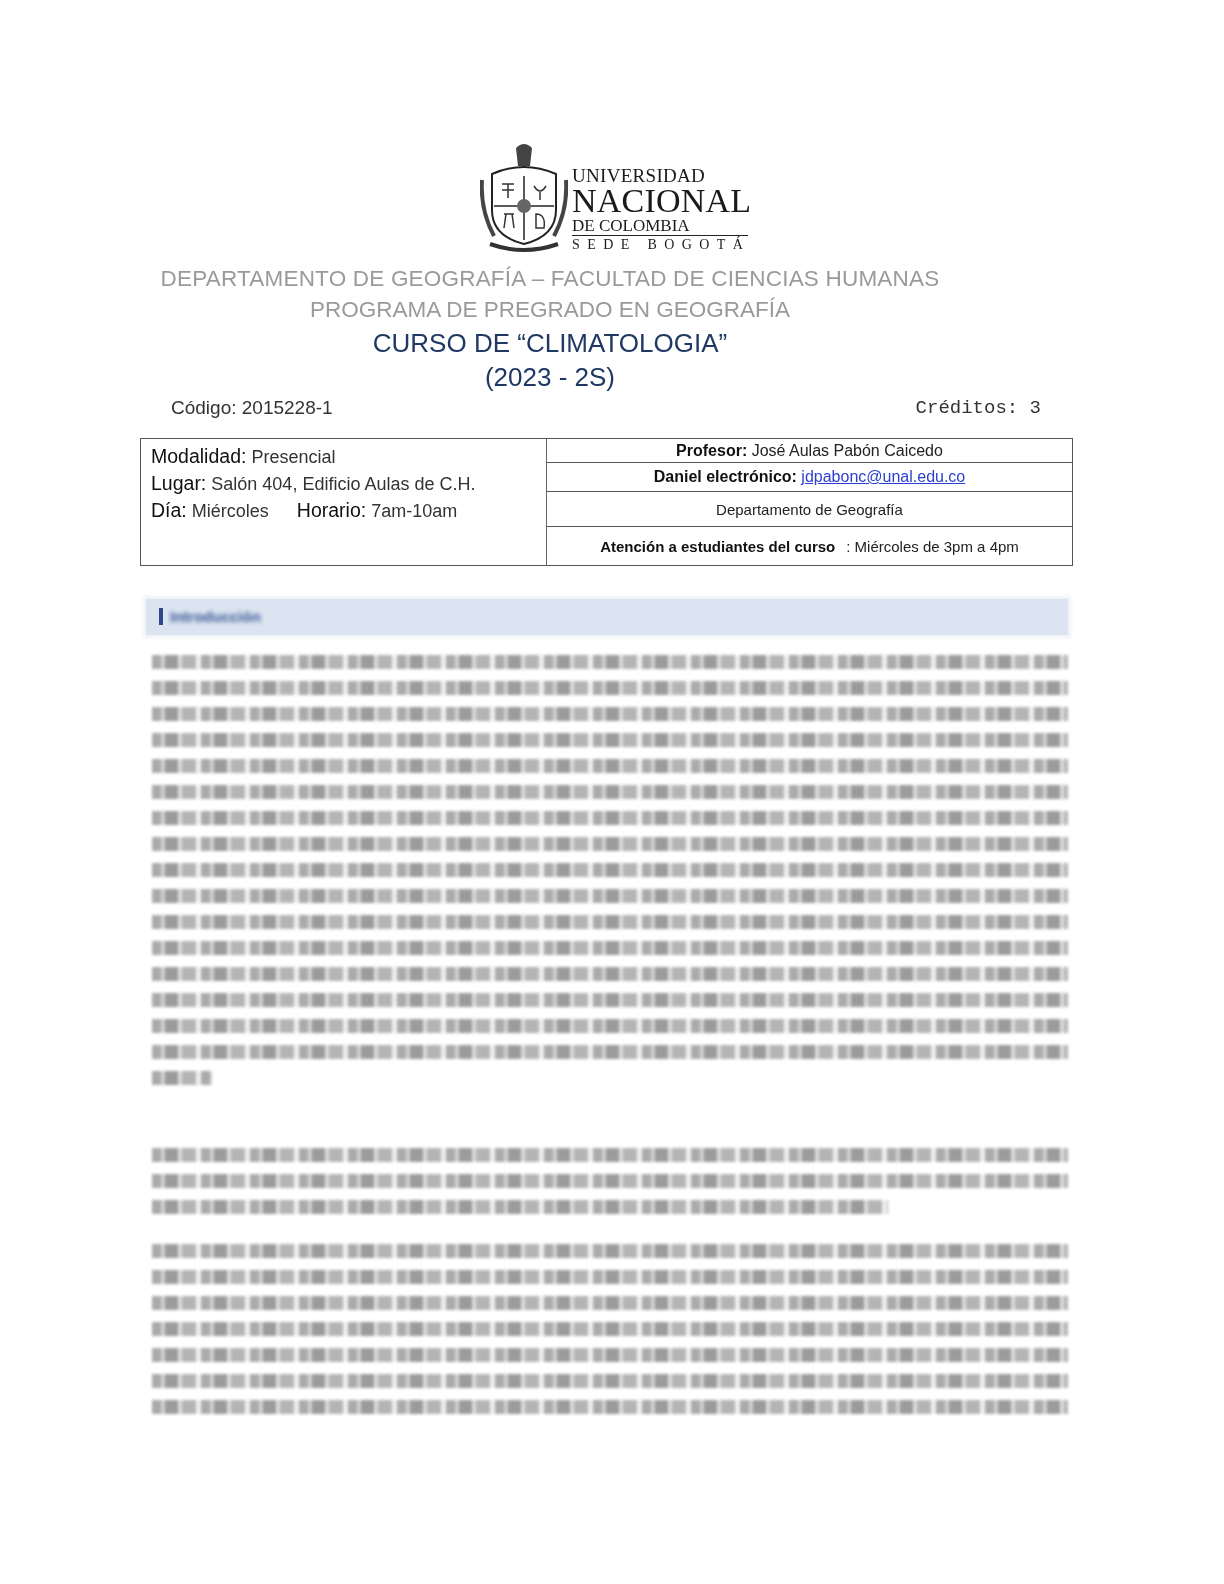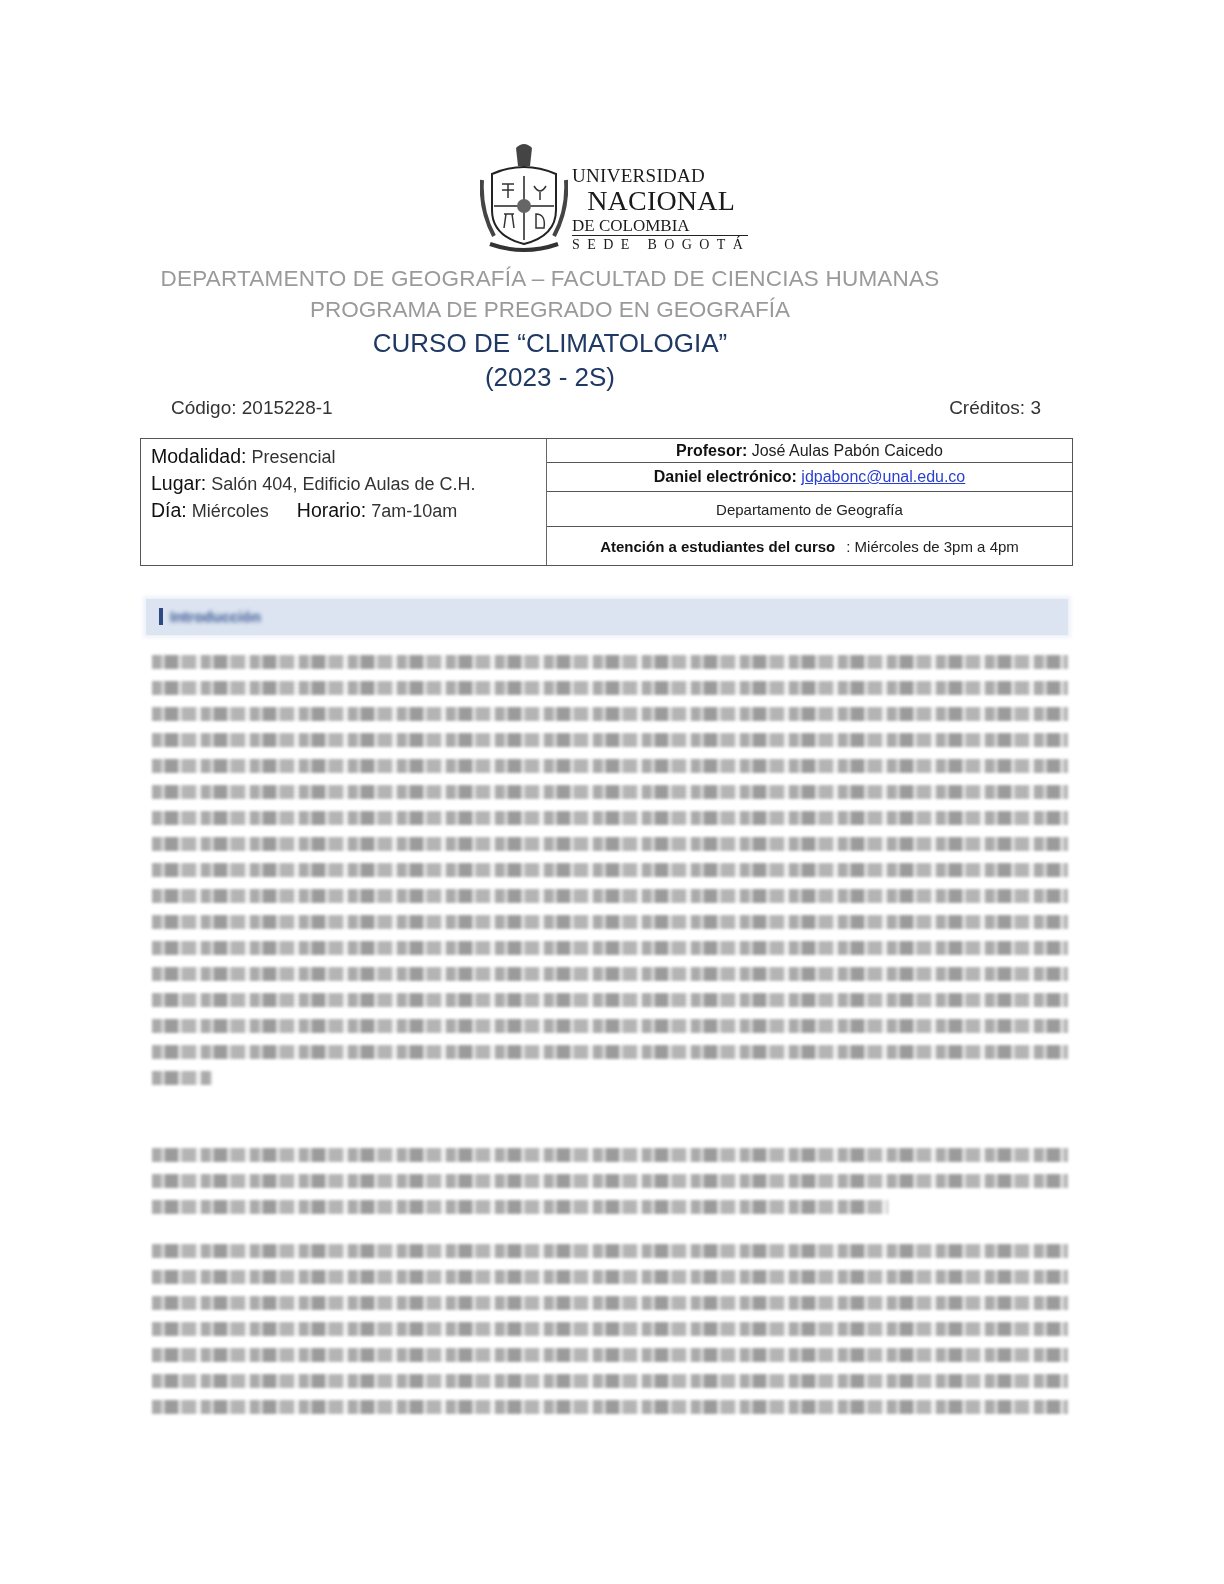--- a/index.html
+++ b/index.html
@@ -1,30 +1,30 @@
 <!DOCTYPE html>
 <html><head>
 <meta charset="utf-8">
 <style>
   html, body { margin: 0; padding: 0; background: #ffffff; }
   body { width: 1224px; height: 1584px; position: relative; overflow: hidden; font-family: "Liberation Sans", sans-serif; }
   .logo { position: absolute; left: 480px; top: 140px; width: 280px; height: 118px; }
   .logo .crest { position: absolute; left: 0; top: 0; width: 88px; height: 114px; }
   .logo .txt { position: absolute; left: 92px; top: 26px; font-family: "Liberation Serif", serif; color: #1a1a1a; }
   .logo .l1 { font-size: 19px; line-height: 19px; letter-spacing: 0.3px; }
-  .logo .l2 { font-size: 28px; line-height: 32px; letter-spacing: 0.2px; text-align: center; }
+  .logo .l2 { font-size: 34px; line-height: 32px; letter-spacing: 0.2px; text-align: center; }
   .logo .l3 { font-size: 17px; line-height: 17px; border-bottom: 1px solid #222; width: 176px; padding-bottom: 1px; }
   .logo .l4 { font-size: 14px; line-height: 18px; letter-spacing: 7.4px; }
   .hdr { position: absolute; left: 0; width: 1068px; text-align: center; padding-left: 16px; }
   .dept { top: 266px; font-size: 22.5px; color: #9a9a9a; letter-spacing: 0.2px; }
   .prog { top: 297px; font-size: 22.5px; color: #9a9a9a; }
   .course { top: 328px; font-size: 26px; color: #1f3864; }
   .term { top: 362px; font-size: 26px; color: #1f3864; }
   .codigo { position: absolute; left: 171px; top: 397px; font-size: 19px; color: #333; }
-  .creditos { position: absolute; right: 183px; top: 397px; font-size: 19px; color: #333; }
+  .creditos { position: absolute; right: 183px; top: 397px; font-size: 19px; color: #333; font-family: Liberation Mono, monospace; }
   .info-table { position: absolute; left: 140px; top: 438px; width: 933px; height: 128px; border: 1.5px solid #555; box-sizing: border-box; display: flex; }
   .left-cell { width: 406px; border-right: 1.5px solid #666; padding: 4px 10px; box-sizing: border-box; font-size: 18px; color: #333; line-height: 26px; }
   .left-cell .lbl { font-size: 19.5px; color: #111; }
   .right-cell { flex: 1; display: flex; flex-direction: column; }
   .rrow { text-align: center; font-size: 16px; color: #222; border-bottom: 1.5px solid #555; box-sizing: border-box; display: flex; align-items: center; justify-content: center; }
   .rrow:last-child { border-bottom: none; }
   .r1 { height: 24px; }
   .r2 { height: 29px; }
   .r3 { height: 35px; font-size: 15px; }
   .r4 { flex: 1; font-size: 15px; gap: 11px; }

